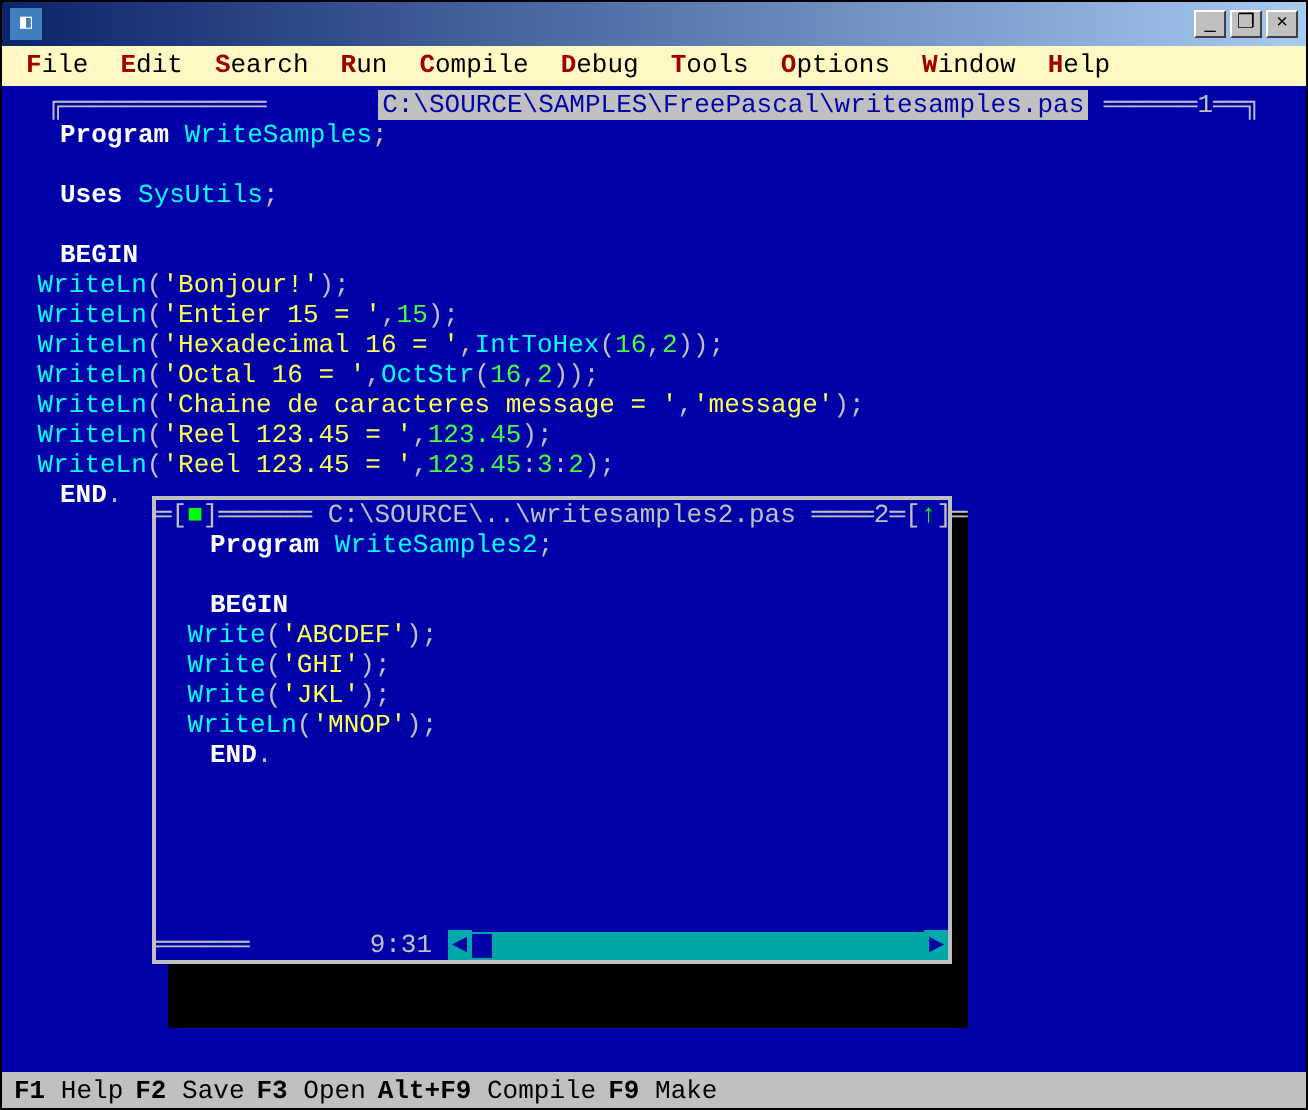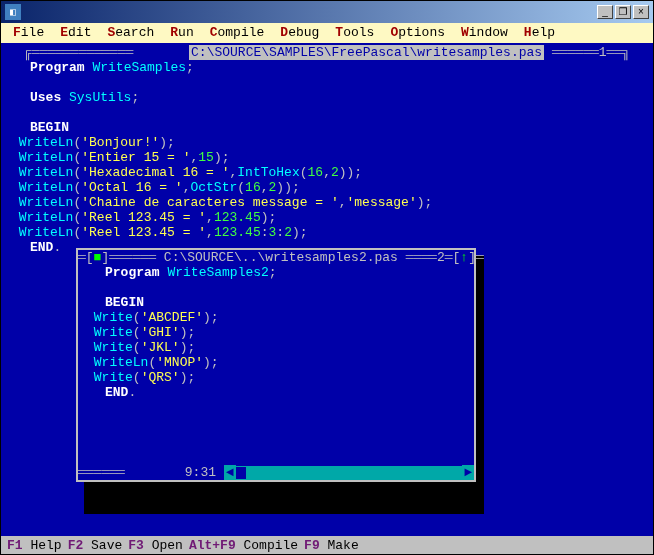--- a/index.html
+++ b/index.html
@@ -26,21 +26,21 @@
 .subwin-shadow { position: absolute; top: 213px; left: 83px; width: 400px; height: 258px; background: #000; z-index: 0; }
 .subwin-inner { position: relative; z-index: 1; }
 .subwin-title { text-align: center; white-space: pre; color: #c0c0c0; }
 .subwin-title .path { color: #c0c0c0; }
 .subwin-body { min-height: 200px; }
 .subwin-bottom { display: flex; align-items: center; color: #c0c0c0; }
 .subwin-bottom .pos { padding-left: 60px; }
 .subwin-bottom .scroll { background: #00a8a8; flex: 1; margin-left: 8px; height: 14px; display: flex; align-items: center; }
 .subwin-bottom .arrow { background: #00a8a8; color: #0000a8; padding: 0 2px; }
 .statusbar { background: #c0c0c0; color: #000; display: flex; padding: 2px 6px; height: 18px; font-size: 13px; gap: 6px; }
-.statusitem .fk { color: #701a75; font-weight: bold; }
+.statusitem .fk { color: #000000; font-weight: bold; }
 .green-sq { color: #00ff00; }
 .up-arrow { color: #00ff00; }
 </style>
 </head>
 <body>
 
 <div class="window">
   <div class="titlebar">
     <div class="icon">◧</div>
     <div class="title">Free Pascal</div>
@@ -87,21 +87,20 @@
       <div class="subwin-inner">
         <div class="subwin-title">═[<span class="green-sq">■</span>]══════ <span class="path">C:\SOURCE\..\writesamples2.pas</span> ════<span>2</span>═[<span class="up-arrow">↑</span>]═</div>
         <div class="subwin-body" id="code2">
             <div class="codeline"><span class="kw">Program </span><span class="fn">WriteSamples2</span><span class="sym">;</span></div>
             <div class="codeline">&nbsp;</div>
             <div class="codeline"><span class="kw">BEGIN</span></div>
             <div class="codeline"><span class="fn"> Write</span><span class="sym">(</span><span class="str">'ABCDEF'</span><span class="sym">);</span></div>
             <div class="codeline"><span class="fn"> Write</span><span class="sym">(</span><span class="str">'GHI'</span><span class="sym">);</span></div>
             <div class="codeline"><span class="fn"> Write</span><span class="sym">(</span><span class="str">'JKL'</span><span class="sym">);</span></div>
             <div class="codeline"><span class="fn"> WriteLn</span><span class="sym">(</span><span class="str">'MNOP'</span><span class="sym">);</span></div>
-            <div class="codeline"><span class="fn"> Write</span><span class="sym">(</span><span class="str">'QRS'</span><span class="sym">);</span></div>
             <div class="codeline"><span class="kw">END</span><span class="sym">.</span></div>
           </div>
         <div class="subwin-bottom">
           <span>══════ </span>
           <span class="pos">9:31</span>
           <span class="scroll">
               <span class="arrow">◄</span>
               <span style="background:#0000a8;width:10px;height:12px;display:inline-block"></span>
               <span style="flex:1"></span>
               <span class="arrow">►</span>

